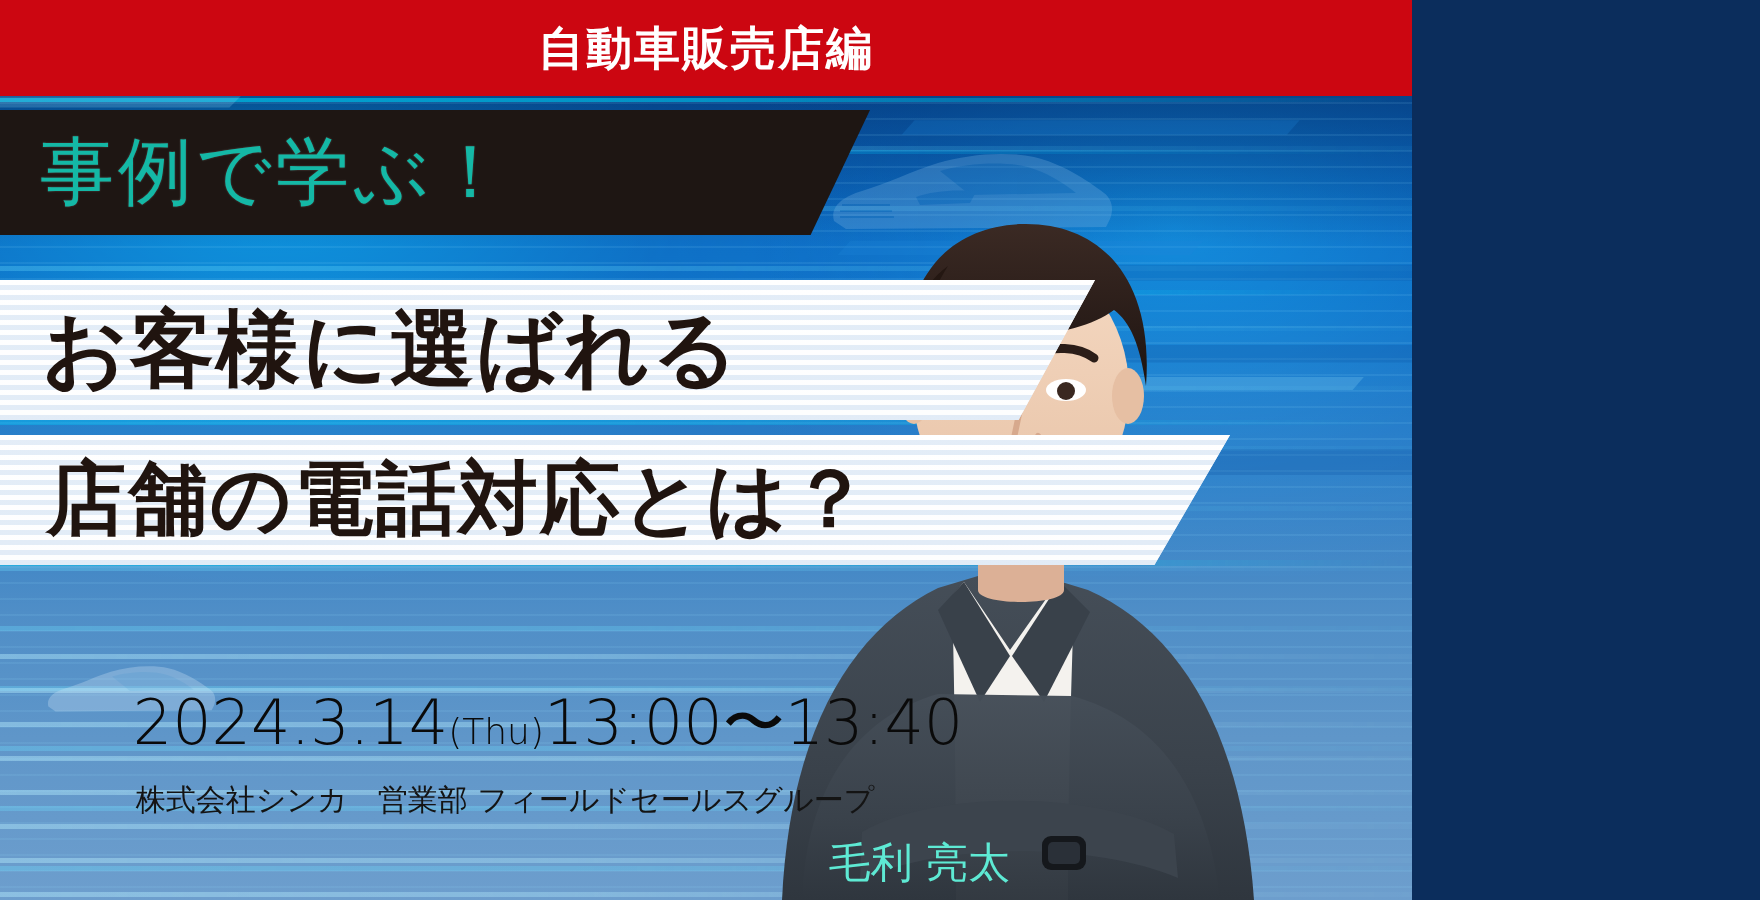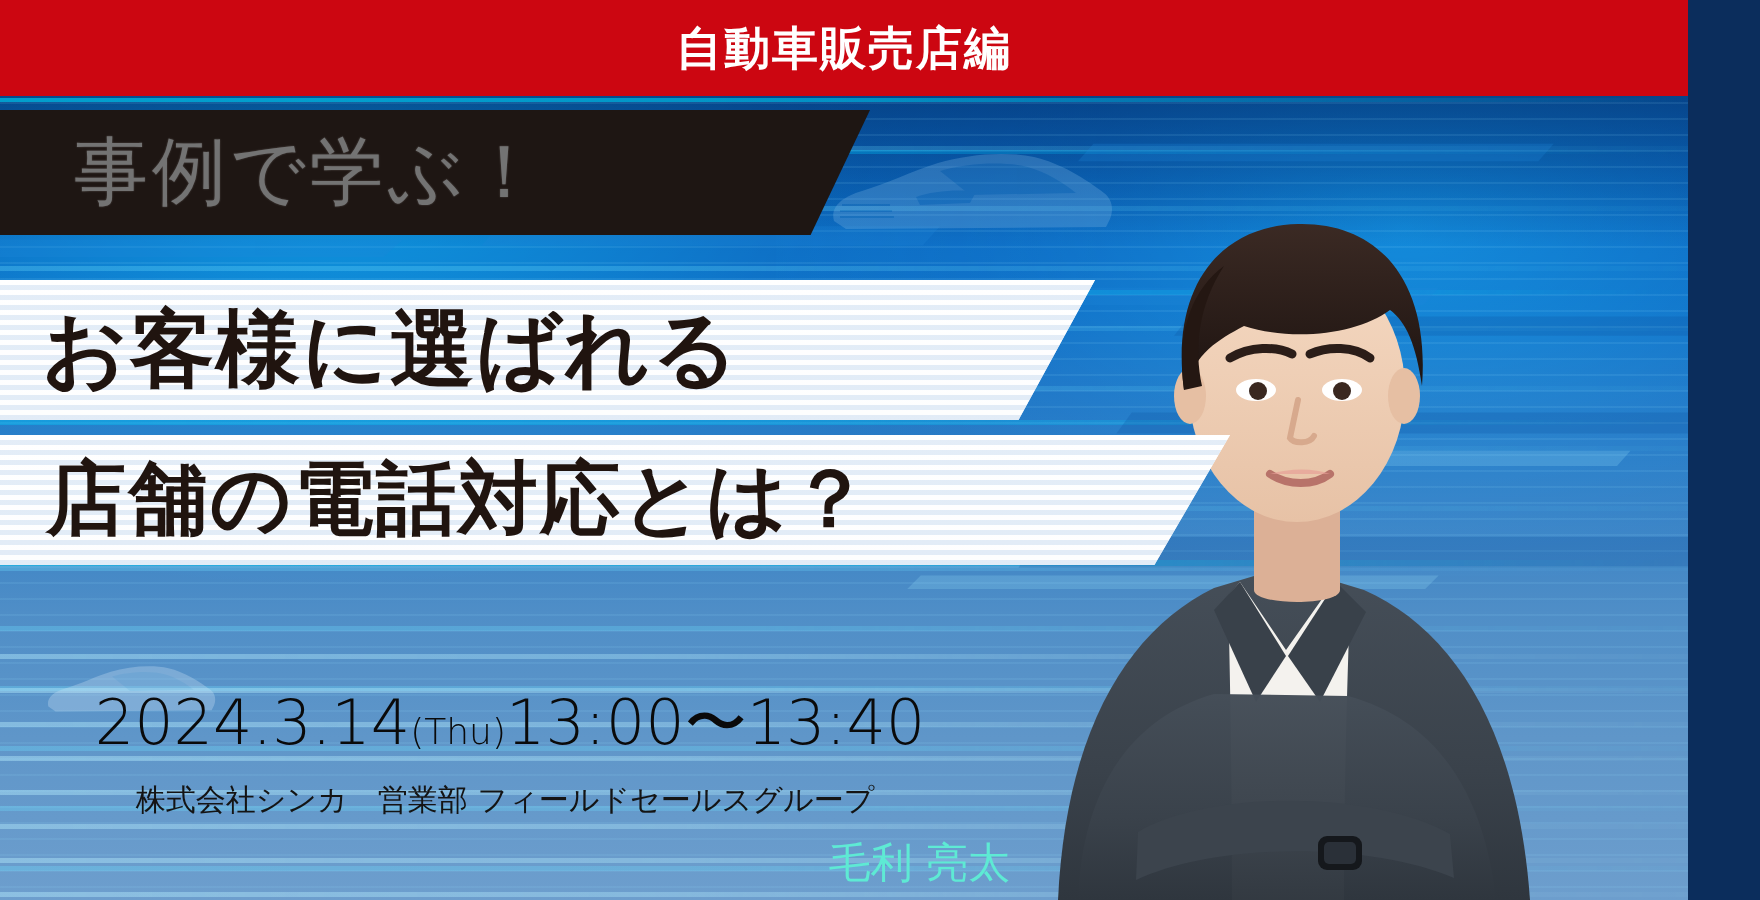--- a/index.html
+++ b/index.html
@@ -1,20 +1,20 @@
 <!DOCTYPE html>
 <html><head>
 <meta charset="utf-8">
 <style>
   html,body{margin:0;padding:0;background:#0b2d5c;}
   body{font-family:"Liberation Sans","DejaVu Sans",sans-serif;}
 
   #stage{
     position:relative;
-    width:1688px;height:900px;
+    width:1412px;height:900px;
     overflow:hidden;
     background:#0a55a8;
   }
 
   
   .bg-base{
     position:absolute;inset:0;
     background:
       linear-gradient(180deg,
         #0a57ad 0%,
@@ -109,25 +109,25 @@
   .band{
     position:absolute;
     display:flex;align-items:center;
   }
   .band-dark{
     left:-30px;top:110px;width:900px;height:125px;
     background:#1E1613;
     clip-path:polygon(0 0, 100% 0, 93.4% 100%, 0 100%);
   }
   .band-dark .band-text{
-    color:#737373;
+    color:#14b8a6;
     font-size:74px;
     font-weight:400;
     letter-spacing:4px;
-    margin-left:104px;
+    margin-left:70px;
     font-family:"DejaVu Serif","Liberation Serif",serif;
     text-shadow:0 0 2px rgba(255,255,255,.25);
   }
 
   .band-white{
     background:
       repeating-linear-gradient(180deg,
         rgba(255,255,255,.95) 0px, rgba(255,255,255,.95) 5px,
         rgba(226,236,247,.95) 5px, rgba(226,236,247,.95) 10px),
       linear-gradient(180deg,#ffffff,#dfe9f4);
@@ -157,20 +157,21 @@
   
   .date-line{
     position:absolute;left:0;top:692px;width:1020px;
     text-align:center;
     color:#0a0a0a;
     font-size:62px;
     font-weight:300;
     line-height:1;
     white-space:nowrap;
     font-family:"DejaVu Sans","Liberation Sans",sans-serif;
+    padding-left:38px;
   }
   .date-line .dow{font-size:36px;letter-spacing:0;}
   .date-line .time{font-size:62px;}
 
   .org-line{
     position:absolute;left:0;top:780px;width:1010px;
     text-align:center;
     color:#141414;
     font-size:30px;
     font-weight:400;

